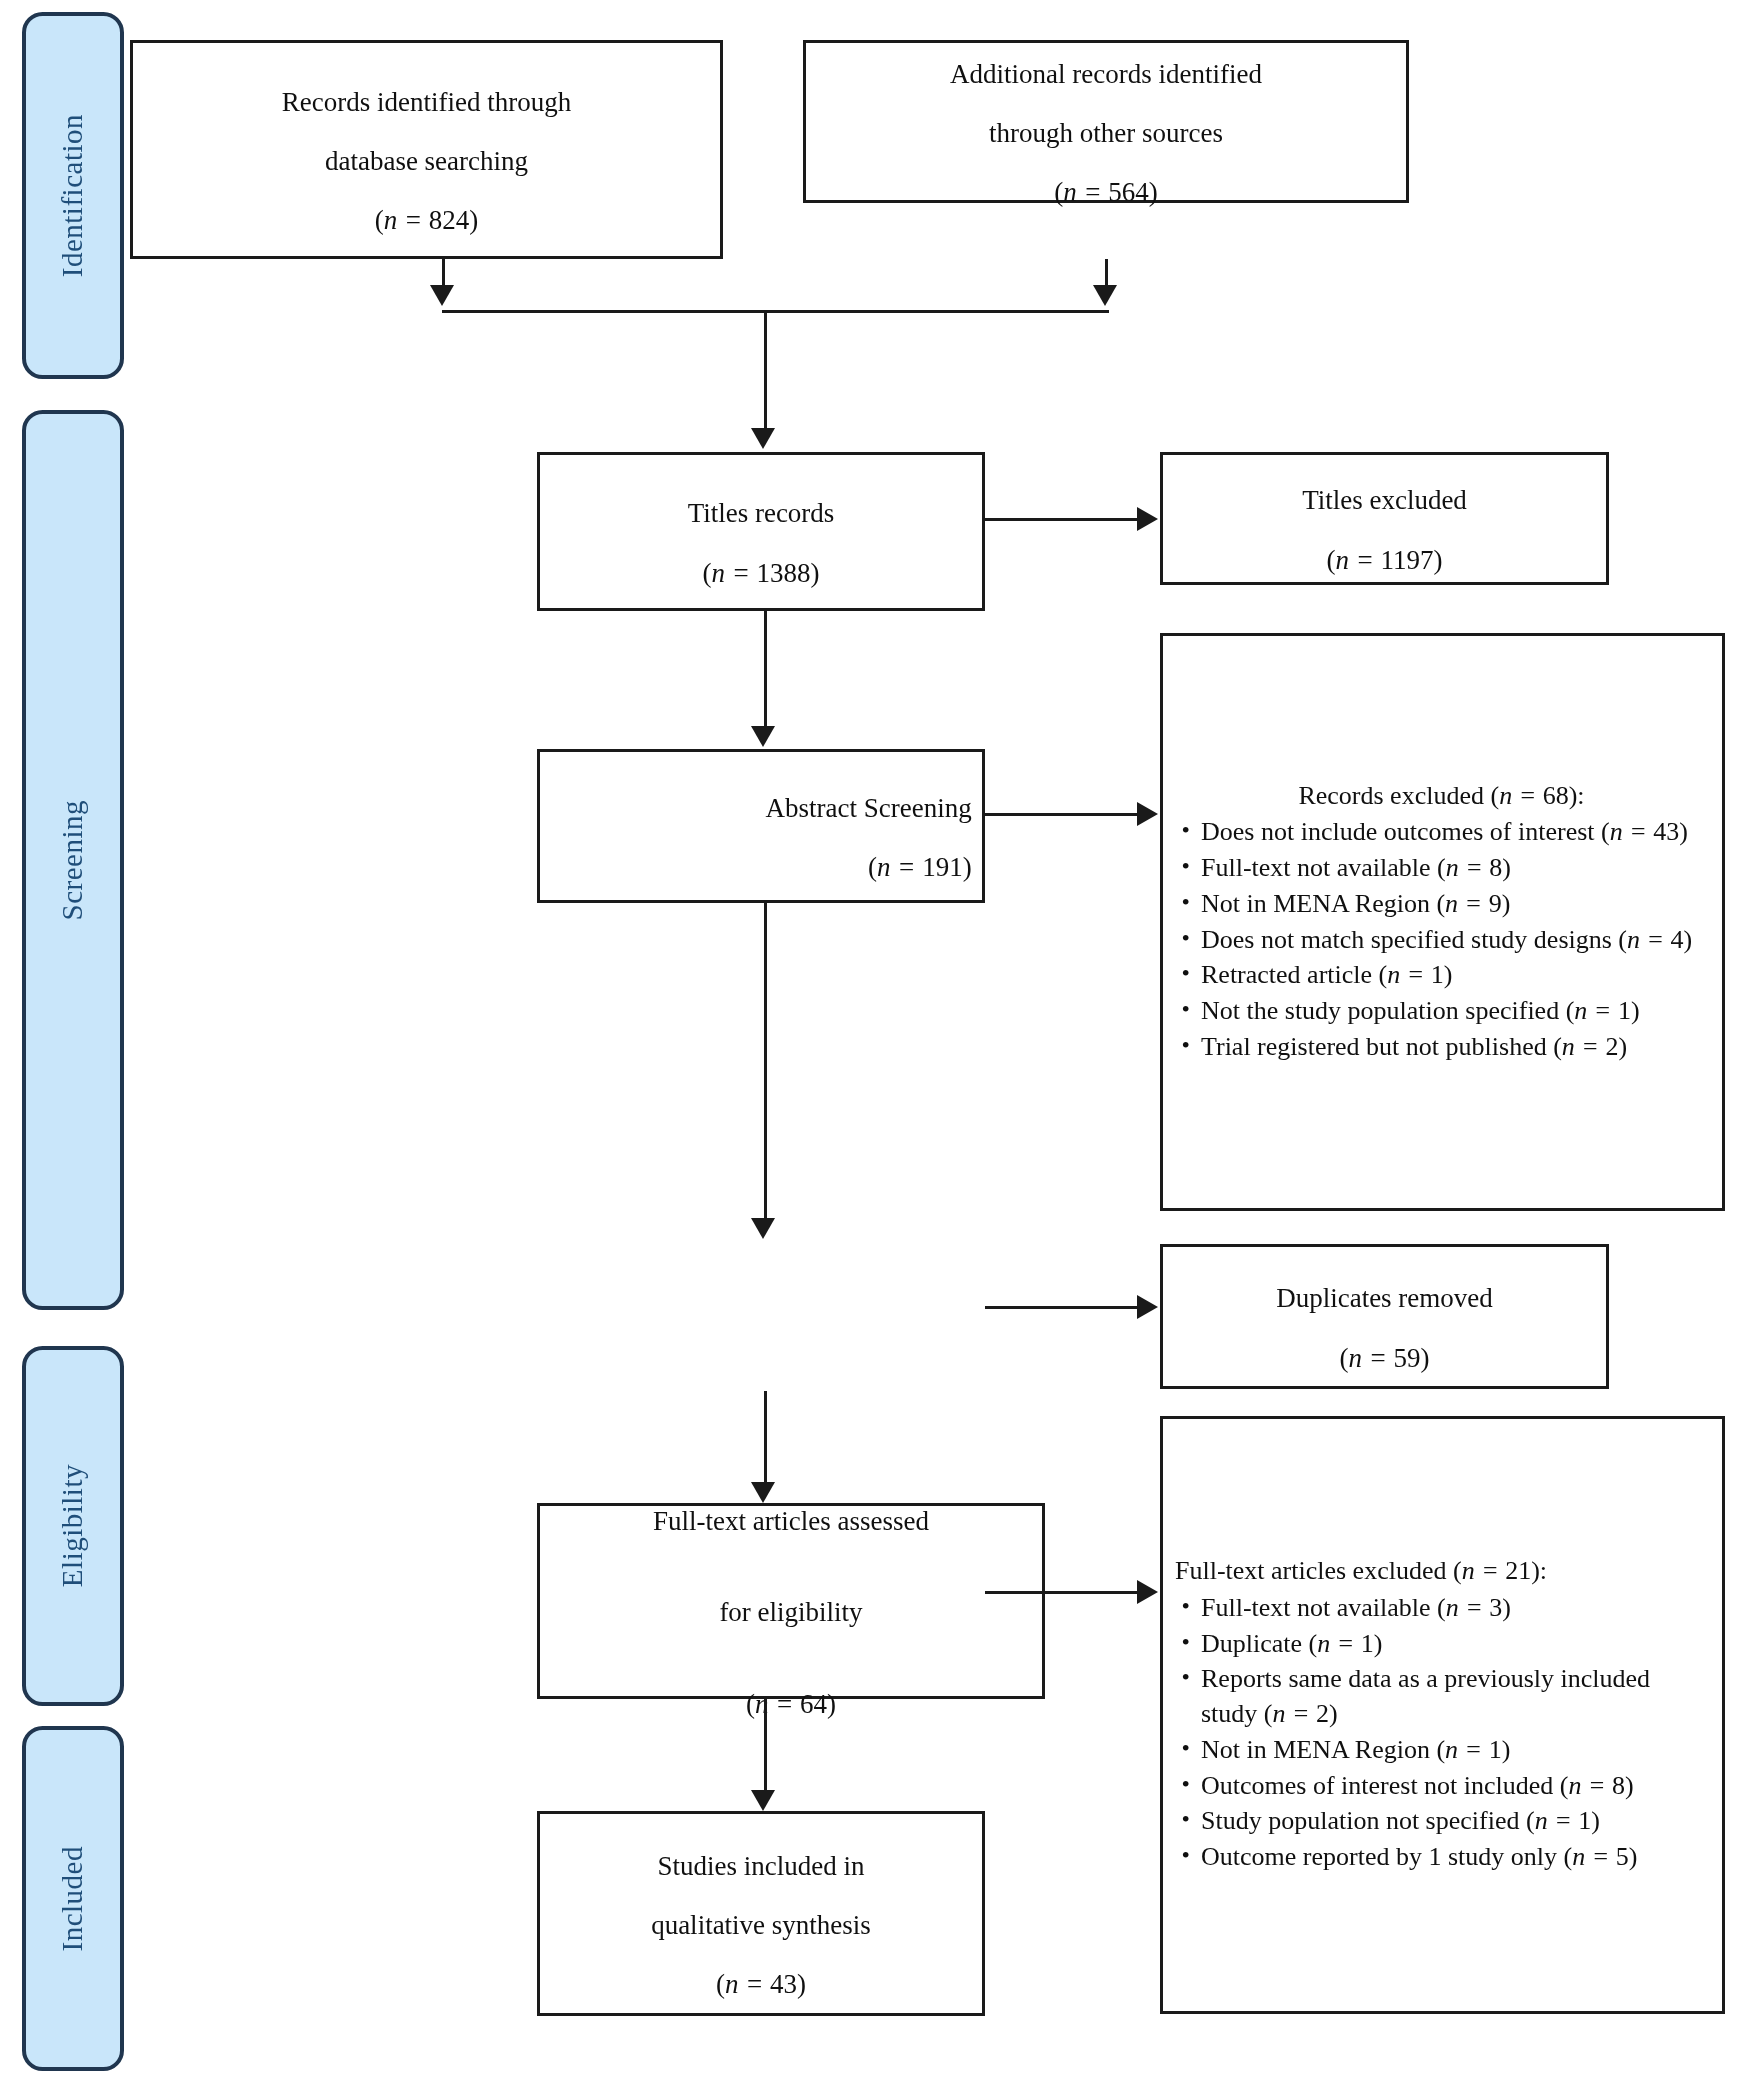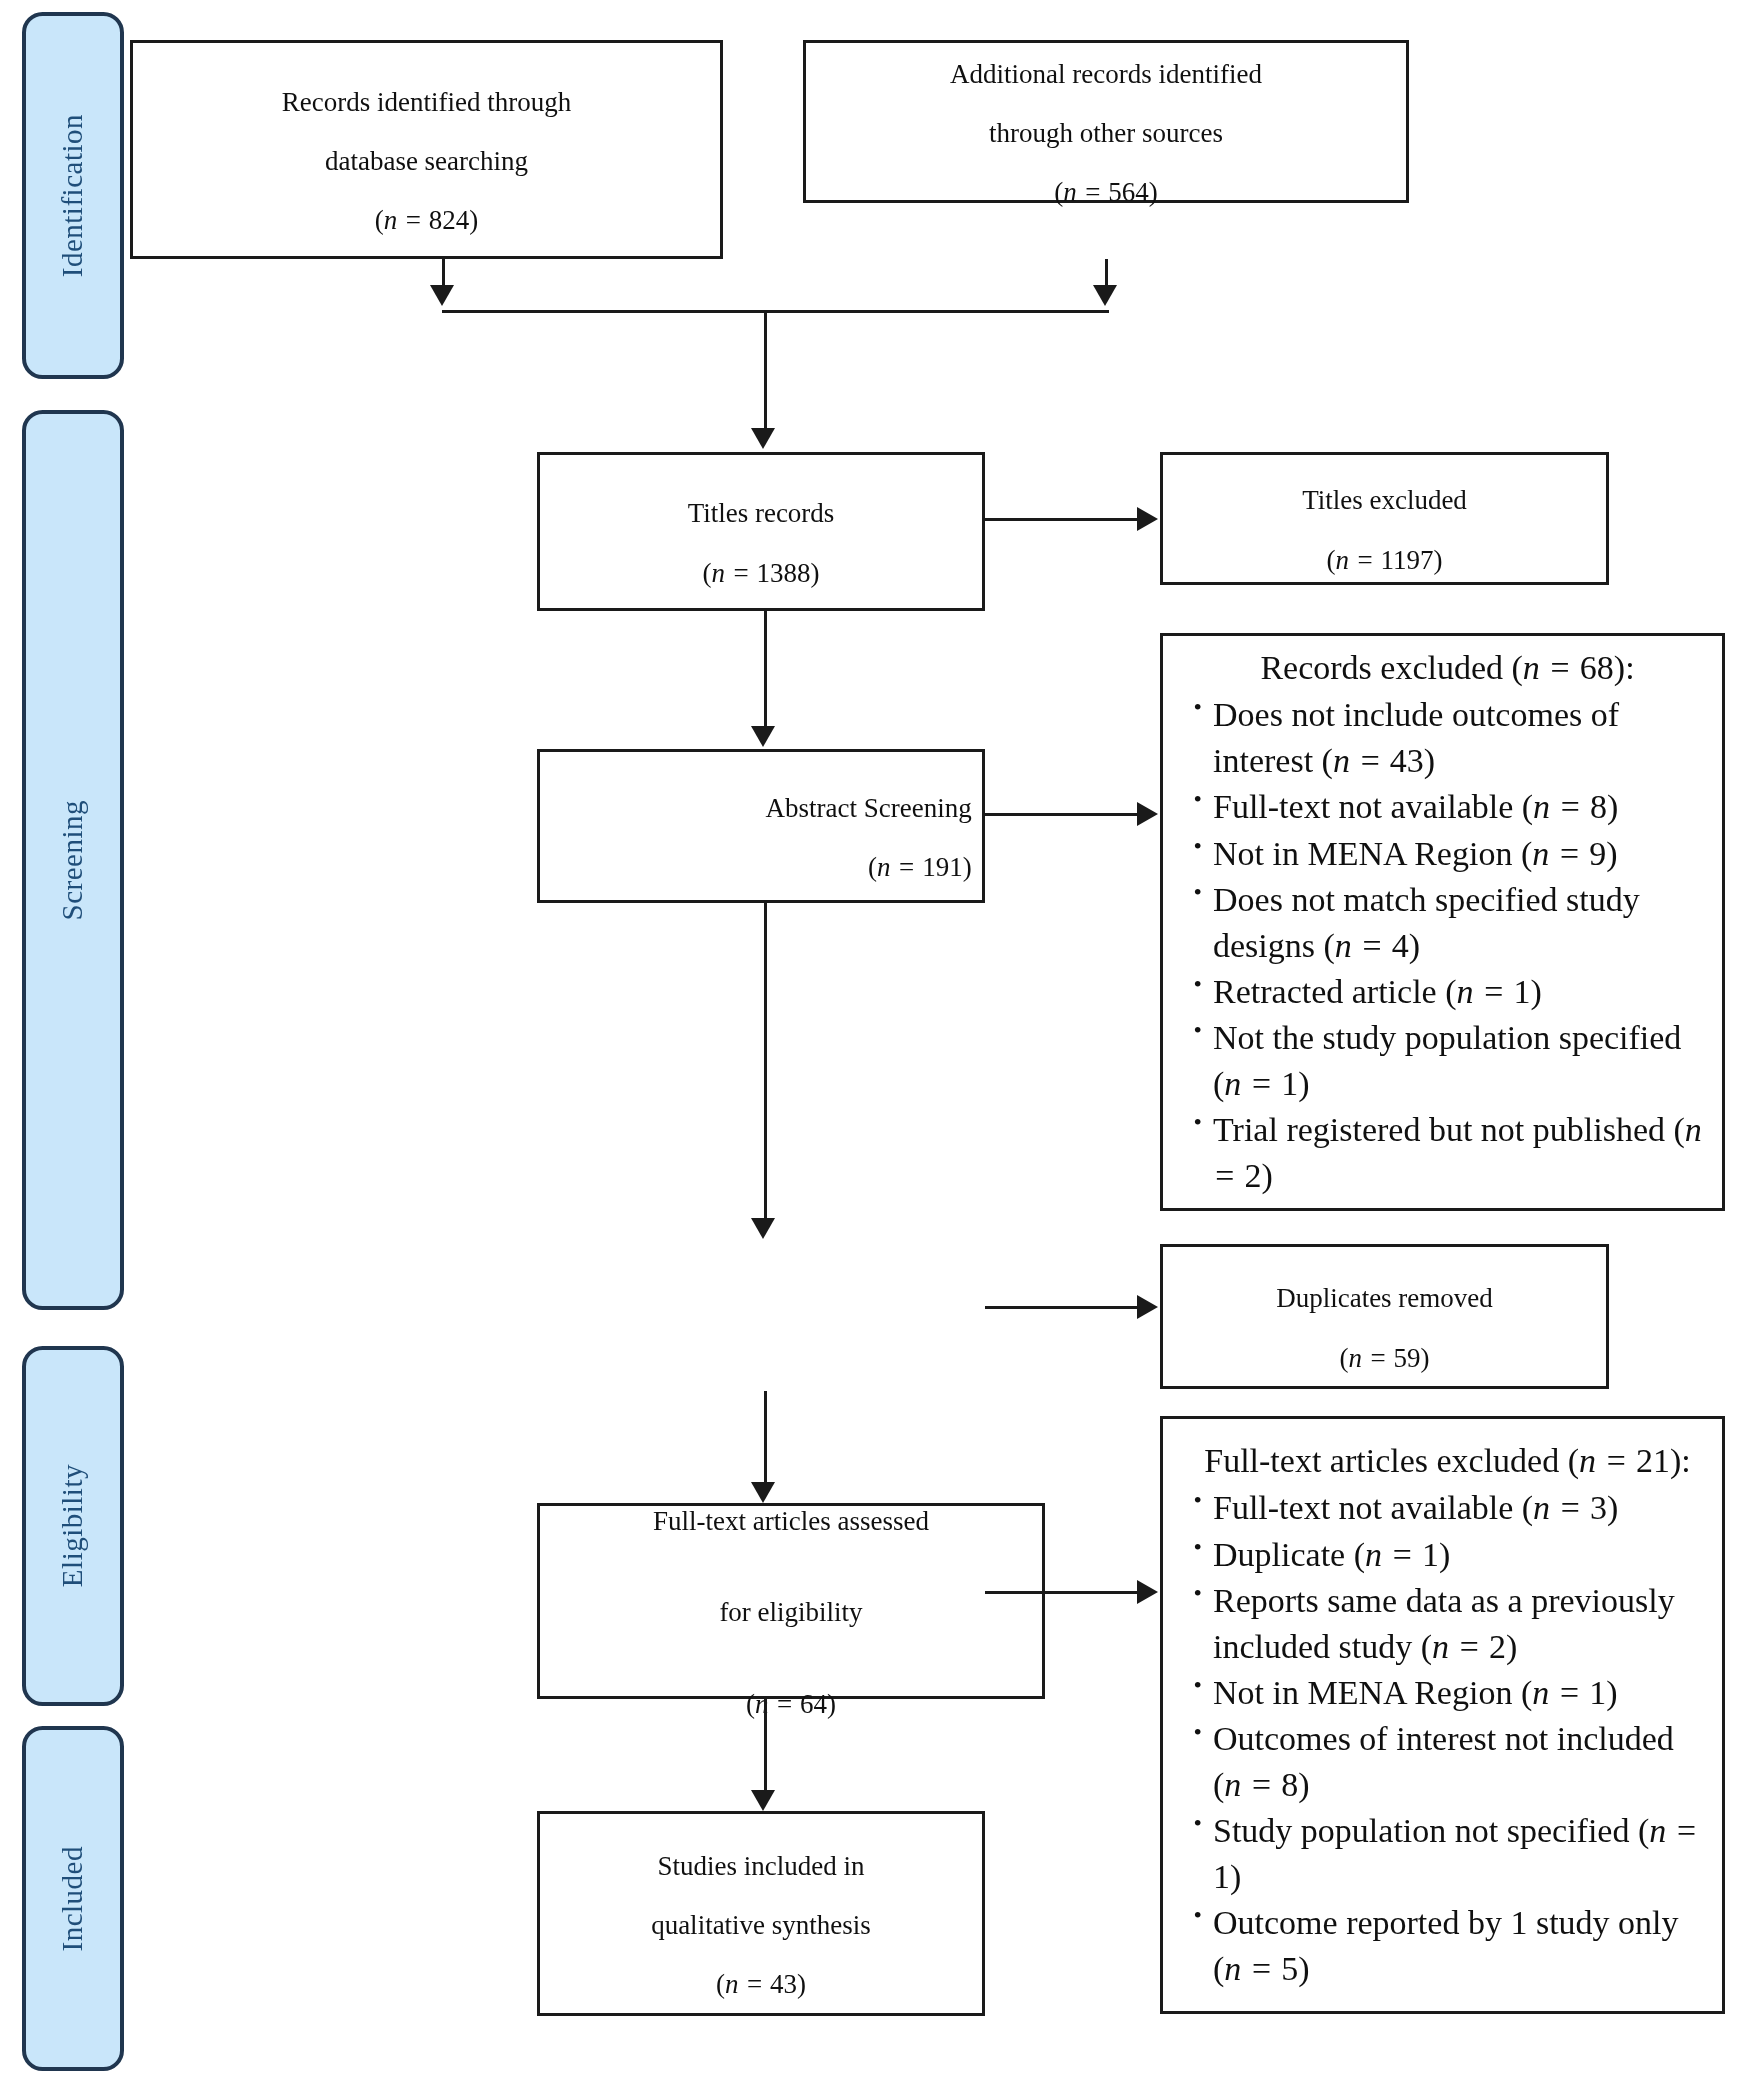--- a/index.html
+++ b/index.html
@@ -53,27 +53,26 @@
   }
   .node .ln{display:block;white-space:nowrap;margin-top:24px;}
 
   
   .listbox{
     position:absolute;
     background:#ffffff;
     border:3.3px solid #1a1a1a;
     box-sizing:border-box;
     color:#101010;
-    font-size:34px;
+    font-size:26px;
     line-height:1.34;
-    padding:12px 14px 12px 24px;
+    padding:12px 14px 12px 12px;
     display:flex;
     flex-direction:column;
     justify-content:center;
-    align-items:center;
   }
   .listbox .hdr{display:block;margin-bottom:1.9px;}
   .listbox.centerhdr .hdr{text-align:center;}
   .listbox ul{
     list-style:none;
     margin:0;
     padding:0;
   }
   .listbox li{
     position:relative;

